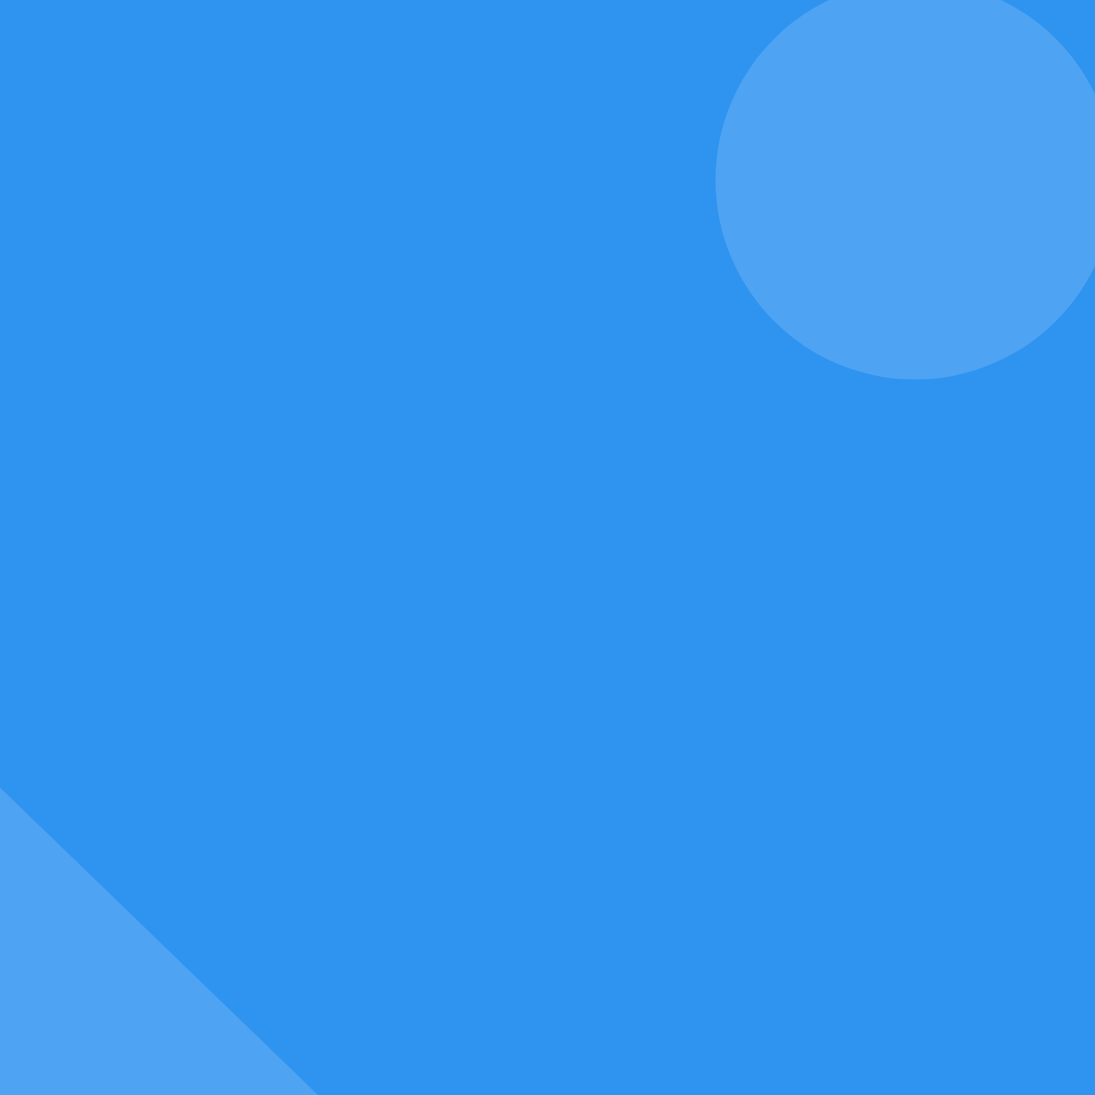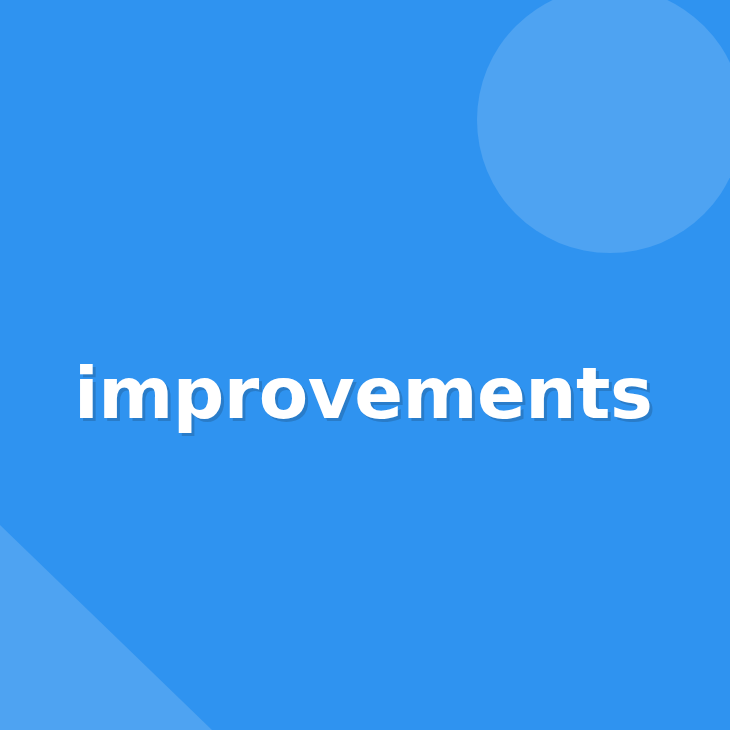--- a/index.html
+++ b/index.html
@@ -61,18 +61,17 @@
 
 <div id="card">
 
   <div id="bg-circle"></div>
 
   <svg id="bg-wedge" viewBox="0 0 730 730" preserveAspectRatio="none">
     <polygon points="0,525 212,730 0,730" fill="#4ea3f2"></polygon>
   </svg>
 
   <p id="quote">
-    <span class="line">improvements</span>
     
     
   </p>
 
 </div>
 
 </body></html>

